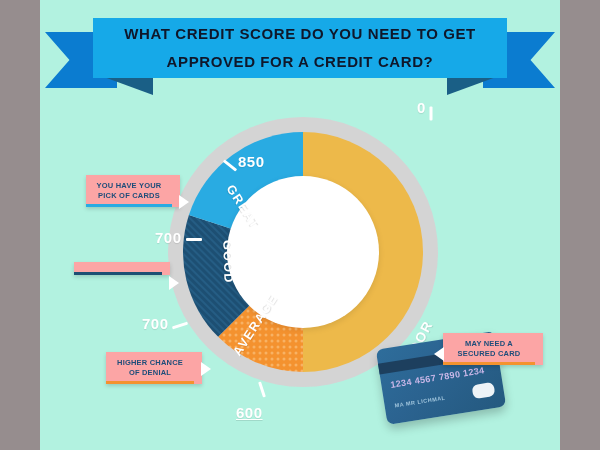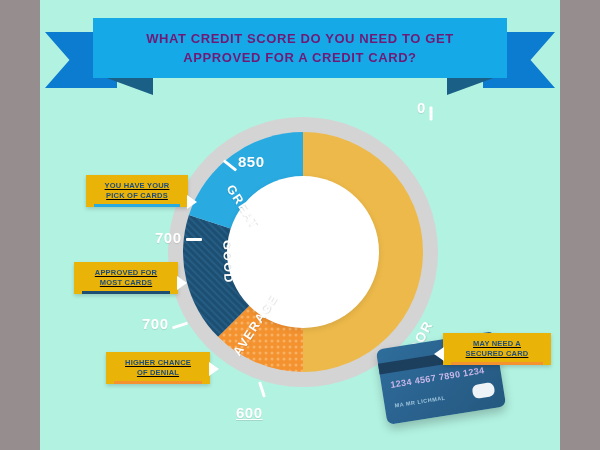--- a/index.html
+++ b/index.html
@@ -21,21 +21,21 @@
   .ribbon{position:absolute;left:5px;top:18px;width:510px;height:80px;}
   .rb-tail{position:absolute;top:14px;width:72px;height:56px;background:#0b7cd0;
            z-index:1;}
   .rb-tail.l{left:0;clip-path:polygon(0 0,100% 0,100% 100%,0 100%,34% 50%);}
   .rb-tail.r{right:0;clip-path:polygon(0 0,100% 0,66% 50%,100% 100%,0 100%);}
   .rb-fold{position:absolute;top:55px;width:60px;height:22px;background:#1a5f86;z-index:2;}
   .rb-fold.l{left:48px;clip-path:polygon(0 0,100% 0,100% 100%);}
   .rb-fold.r{right:48px;clip-path:polygon(0 0,100% 0,0 100%);}
   .rb-main{position:absolute;left:48px;top:0;width:414px;height:60px;background:#16a9e8;z-index:3;
            display:flex;align-items:center;justify-content:center;}
-  .rb-title{color:#701a75;font-weight:bold;font-size:13px;line-height:19px;text-align:center;
+  .rb-title{color:#0f172a;font-weight:bold;font-size:15px;line-height:28px;text-align:center;
             letter-spacing:.6px;white-space:pre-line;}
 
   
   .donut-wrap{position:absolute;left:118px;top:112px;width:290px;height:300px;}
   .ring-outer{position:absolute;left:10px;top:5px;width:270px;height:270px;border-radius:50%;
               background:#d4d4d4;}
   .ring{position:absolute;left:22px;top:17px;width:246px;height:246px;}
   .ring svg{display:block;}
   .hole{position:absolute;left:69px;top:64px;width:152px;height:152px;border-radius:50%;
         background:#ffffff;box-shadow:0 2px 6px rgba(0,0,0,.10);}
@@ -65,22 +65,22 @@
         transform:rotate(-9deg);box-shadow:0 5px 10px rgba(0,0,0,.22);z-index:6;}
   .card .stripe{position:absolute;left:0;top:14px;width:100%;height:11px;background:#1d3f5e;}
   .card .num{position:absolute;left:9px;top:32px;color:#c9b7e8;font-size:9px;font-weight:bold;
              letter-spacing:.4px;white-space:nowrap;}
   .card .nm{position:absolute;left:10px;top:55px;color:#9fc4dc;font-size:5.5px;font-weight:bold;
             letter-spacing:.5px;white-space:nowrap;}
   .card .chip{position:absolute;right:9px;bottom:12px;width:22px;height:14px;border-radius:6px;
               background:#eef3f7;}
 
   
-  .callout{position:absolute;background:#eab308;padding:6px 8px 0 8px;
-           box-shadow:0 2px 4px rgba(0,0,0,.16);z-index:12;text-decoration:underline;}
+  .callout{position:absolute;background:#fca5a5;padding:6px 8px 0 0;
+           box-shadow:0 2px 4px rgba(0,0,0,.16);z-index:12;}
   .callout .ct{color:#1d4d7a;font-weight:bold;font-size:7.5px;line-height:9.5px;
                text-align:center;white-space:pre-line;letter-spacing:.2px;}
   .callout .ul{margin-top:4px;height:3px;width:100%;}
   .callout .tail{position:absolute;width:0;height:0;}
 
   .c-pick{left:46px;top:175px;width:86px;}
   .c-pick .tail{right:-9px;top:20px;border-top:7px solid transparent;border-bottom:7px solid transparent;border-left:10px solid #fff;}
   .c-most{left:34px;top:262px;width:88px;}
   .c-most .tail{right:-9px;top:14px;border-top:7px solid transparent;border-bottom:7px solid transparent;border-left:10px solid #fff;}
   .c-denial{left:66px;top:352px;width:88px;}
@@ -161,22 +161,20 @@
     </div>
 
     <div class="callout c-pick">
       <div class="ct">YOU HAVE YOUR
 PICK OF CARDS</div>
       <div class="ul" style="background:#29abe2"></div>
       <div class="tail"></div>
     </div>
 
     <div class="callout c-most">
-      <div class="ct">APPROVED FOR
-MOST CARDS</div>
       <div class="ul" style="background:#1d4f73"></div>
       <div class="tail"></div>
     </div>
 
     <div class="callout c-secured">
       <div class="ct">MAY NEED A
 SECURED CARD</div>
       <div class="ul" style="background:#f4922f"></div>
       <div class="tail"></div>
     </div>

